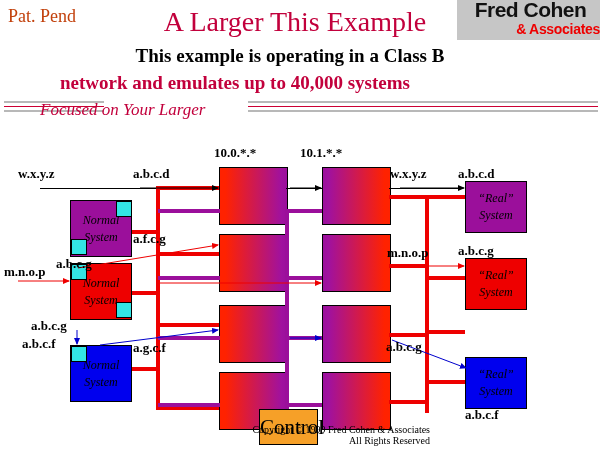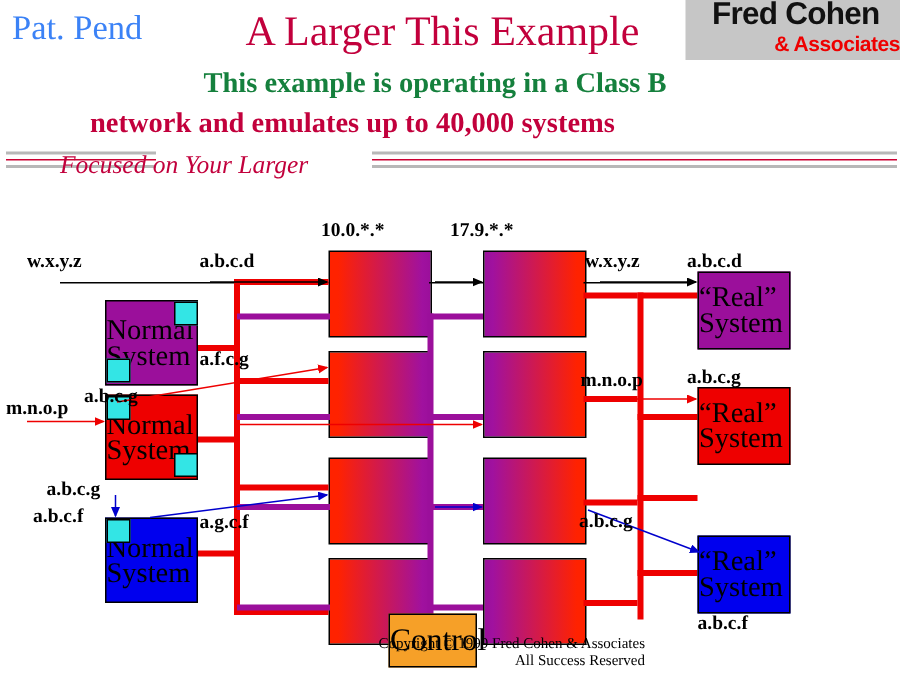--- a/index.html
+++ b/index.html
@@ -1,25 +1,25 @@
 <!DOCTYPE html>
 <html><head>
 <meta charset="utf-8">
 <style>
   html,body{margin:0;padding:0;background:#ffffff;}
   body{width:600px;height:450px;position:relative;overflow:hidden;
        font-family:"Liberation Serif",serif;}
 
   
-  #patpend{position:absolute;left:8px;top:6px;font-size:23px;color:#3b82f6;
+  #patpend{position:absolute;left:8px;top:6px;font-size:18px;color:#c2410c;
            font-family:"Liberation Serif",serif;letter-spacing:0px;white-space:nowrap;}
   #title{position:absolute;left:120px;top:6px;width:350px;text-align:center;
          font-size:28px;color:#c2003c;white-space:nowrap;}
   #sub1{position:absolute;left:80px;top:45px;width:420px;text-align:center;
-        font-size:19px;color:#15803d;font-weight:bold;white-space:nowrap;}
+        font-size:19px;color:#000000;font-weight:bold;white-space:nowrap;}
   #sub2{position:absolute;left:60px;top:72px;width:460px;text-align:left;
         font-size:19px;color:#c2003c;font-weight:bold;white-space:nowrap;}
 
   #logo{position:absolute;left:457px;top:0px;width:143px;height:40px;background:#c6c6c6;}
   #logo .l1{position:absolute;left:4px;top:-2px;width:139px;text-align:center;
             font-family:"Liberation Sans",sans-serif;font-weight:bold;font-size:21px;
             color:#111;letter-spacing:-.5px;}
   #logo .l2{position:absolute;left:4px;top:21px;width:139px;text-align:right;
             font-family:"Liberation Sans",sans-serif;font-weight:bold;font-size:14px;
             color:#ee0000;letter-spacing:-.3px;padding-right:4px;}
@@ -30,21 +30,21 @@
   #tagline{position:absolute;left:40px;top:100px;font-size:17px;color:#c2003c;
            font-style:italic;white-space:nowrap;font-family:"Liberation Serif",serif;}
 
   
   .gbox{position:absolute;border:1px solid #000;}
   .g-lr{background:linear-gradient(to right,#ff2200 0%,#ff2200 8%,#a0119f 92%,#9b0f9b 100%);}
   .g-rl{background:linear-gradient(to right,#9b0f9b 0%,#a0119f 8%,#ff2200 92%,#ff2200 100%);}
 
   .sysbox{position:absolute;border:1px solid #000;}
   .sysbox .txt{position:absolute;left:0;top:50%;transform:translateY(-50%);
-               width:100%;font-size:19px;color:#000;line-height:17px;}
+               width:100%;text-align:center;font-size:12px;color:#000;line-height:17px;font-style:italic;}
   .cyan{position:absolute;background:#33e5e5;border:1px solid #000;width:14px;height:14px;}
 
   .lbl{position:absolute;font-size:13px;font-weight:bold;color:#000;white-space:nowrap;
        font-family:"Liberation Serif",serif;}
 
   .hred{position:absolute;background:#ee0000;height:4px;}
   .vred{position:absolute;background:#ee0000;width:4px;}
   .hpur{position:absolute;background:#9b0f9b;height:4px;}
   .vpur{position:absolute;background:#9b0f9b;width:4px;}
   .hblk{position:absolute;background:#000;height:1px;}
@@ -73,21 +73,21 @@
 
 <div class="rule-grey" style="left:4px;top:101px;width:100px;"></div>
 <div class="rule-red" style="left:4px;top:106px;width:100px;"></div>
 <div class="rule-grey" style="left:4px;top:110px;width:100px;"></div>
 <div id="tagline">Focused on Your Larger</div>
 <div class="rule-grey" style="left:248px;top:101px;width:350px;"></div>
 <div class="rule-red" style="left:248px;top:106px;width:350px;"></div>
 <div class="rule-grey" style="left:248px;top:110px;width:350px;"></div>
 
 <div class="lbl" style="left:214px;top:145px;">10.0.*.*</div>
-<div class="lbl" style="left:300px;top:145px;">17.9.*.*</div>
+<div class="lbl" style="left:300px;top:145px;">10.1.*.*</div>
 
 <div class="gbox g-lr" style="left:219px;top:167px;width:67px;height:56px;"></div>
 <div class="gbox g-lr" style="left:219px;top:234px;width:67px;height:56px;"></div>
 <div class="gbox g-lr" style="left:219px;top:305px;width:67px;height:56px;"></div>
 <div class="gbox g-lr" style="left:219px;top:372px;width:67px;height:56px;"></div>
 
 <div class="gbox g-rl" style="left:322px;top:167px;width:67px;height:56px;"></div>
 <div class="gbox g-rl" style="left:322px;top:234px;width:67px;height:56px;"></div>
 <div class="gbox g-rl" style="left:322px;top:305px;width:67px;height:56px;"></div>
 <div class="gbox g-rl" style="left:322px;top:372px;width:67px;height:56px;"></div>
@@ -154,21 +154,21 @@
 </div>
 <div class="sysbox" style="left:465px;top:357px;width:60px;height:50px;background:#0000ee;">
   <div class="txt">“Real”<br>System</div>
 </div>
 
 <div id="control" style="left:259px;top:409px;width:57px;height:34px;">
   <div class="txt">Control</div>
 </div>
 
 <div class="copy" style="left:150px;top:424px;width:280px;">Copyright © 1999 Fred Cohen &amp; Associates</div>
-<div class="copy" style="left:150px;top:435px;width:280px;">All Success Reserved</div>
+<div class="copy" style="left:150px;top:435px;width:280px;">All Rights Reserved</div>
 
 <svg class="ov">
   <defs>
     <marker id="ahB" markerWidth="7" markerHeight="7" refX="6" refY="3" orient="auto">
       <path d="M0,0 L7,3 L0,6 z" fill="#000"></path>
     </marker>
     <marker id="ahR" markerWidth="7" markerHeight="7" refX="6" refY="3" orient="auto">
       <path d="M0,0 L7,3 L0,6 z" fill="#ee0000"></path>
     </marker>
     <marker id="ahBl" markerWidth="7" markerHeight="7" refX="6" refY="3" orient="auto">

